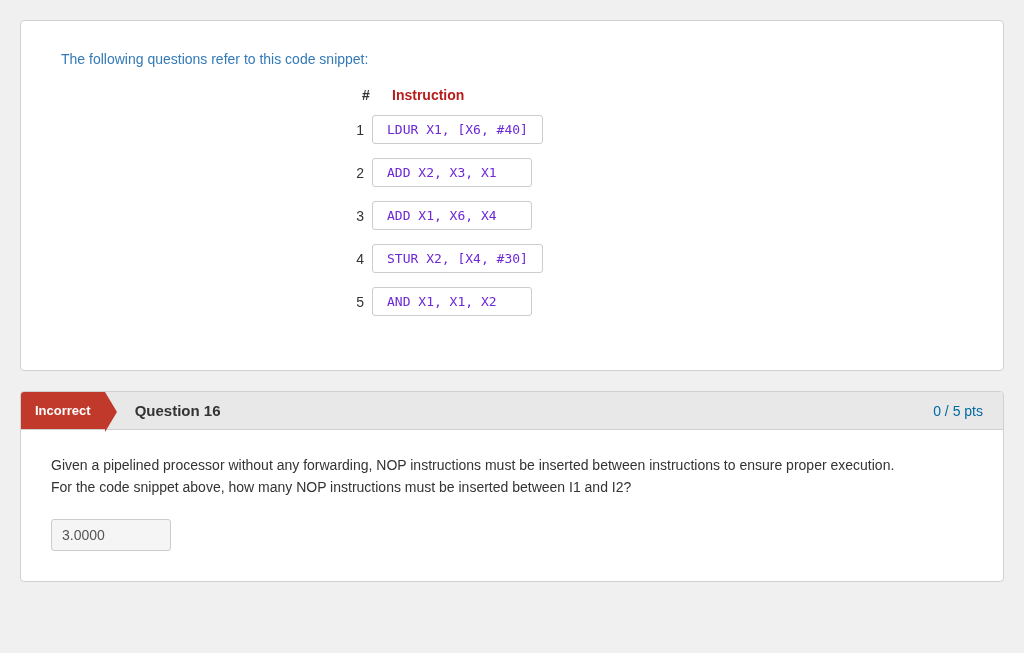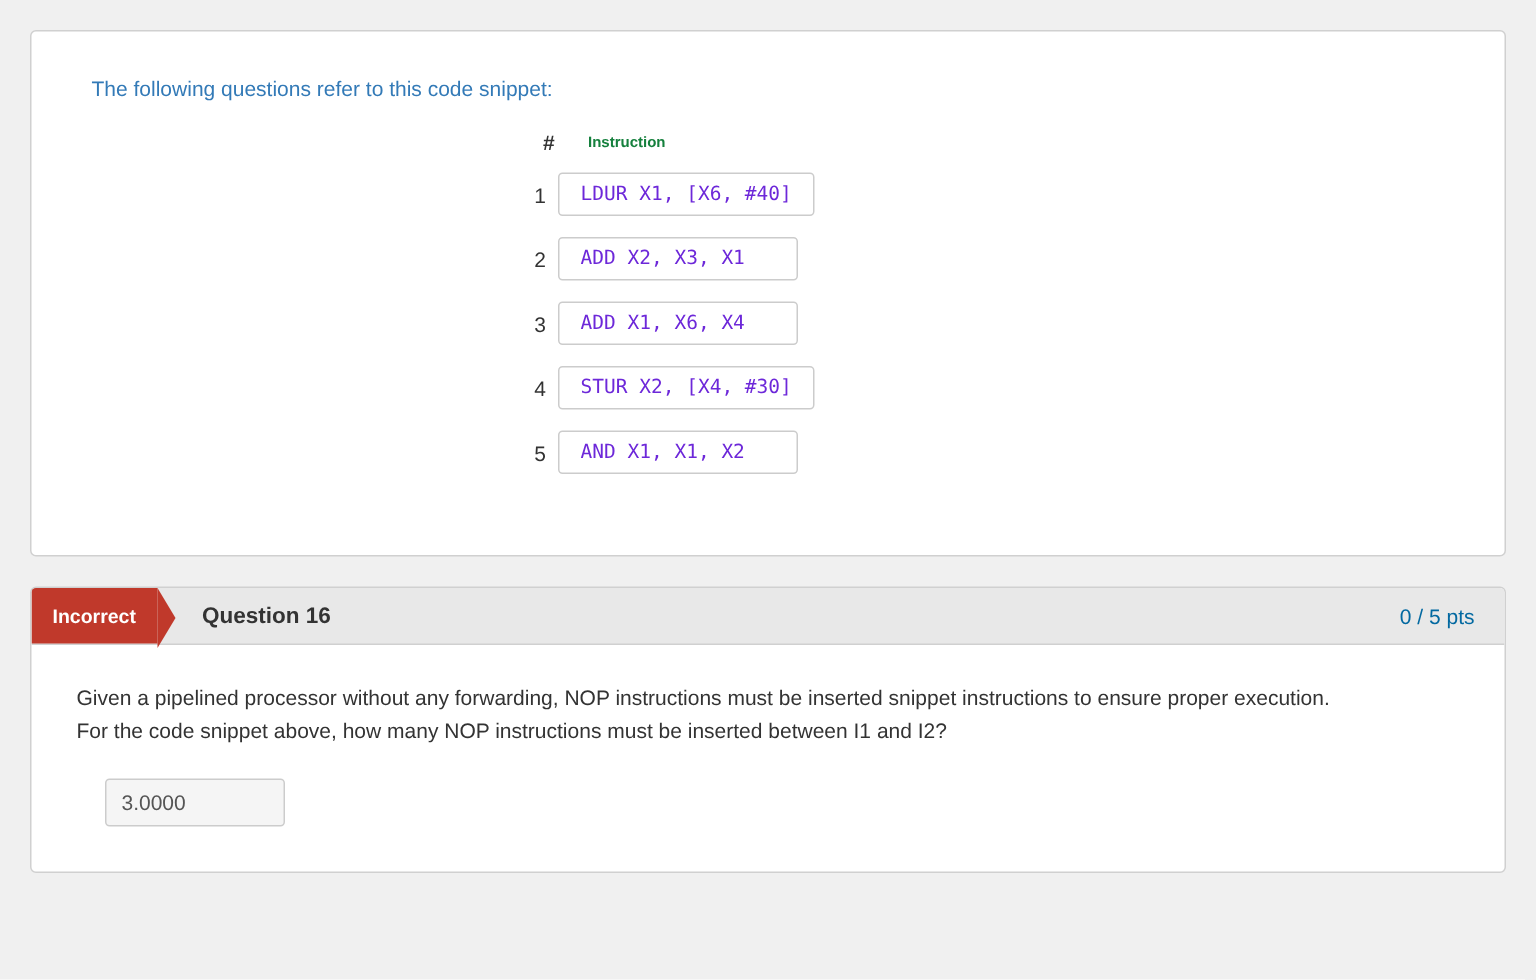--- a/index.html
+++ b/index.html
@@ -50,22 +50,22 @@
 
     .instruction-header .col-num {
       width: 30px;
       font-weight: bold;
       font-size: 14px;
       color: #333;
     }
 
     .instruction-header .col-inst {
       font-weight: bold;
-      font-size: 10px;
-      color: #15803d;
+      font-size: 14px;
+      color: #b91c1c;
     }
 
     .instruction-row {
       display: flex;
       align-items: center;
       margin-bottom: 14px;
     }
 
     .instruction-row .row-num {
       width: 30px;
@@ -160,21 +160,20 @@
     }
 
     .answer-input {
       background: #f5f5f5;
       border: 1px solid #ccc;
       border-radius: 3px;
       padding: 7px 10px;
       font-size: 14px;
       color: #555;
       width: 120px;
-      margin-left: 19px;
     }
   </style>
 </head>
 <body>
 
 <div class="page-container">
 
   <div class="code-snippet-card">
     <p class="card-intro">The following questions refer to this code snippet:</p>
 
@@ -215,20 +214,20 @@
     <div class="question-header">
       <div class="incorrect-badge">Incorrect</div>
       <div class="question-title-area">
         <span class="question-title">Question 16</span>
       </div>
       <div class="question-points">0 / 5 pts</div>
     </div>
 
     <div class="question-body">
       <p class="question-text">
-        <span>Given a pipelined processor without any forwarding, NOP instructions must be inserted snippet instructions to ensure proper execution.</span><br>
+        <span>Given a pipelined processor without any forwarding, NOP instructions must be inserted between instructions to ensure proper execution.</span><br>
         <span>For the code snippet above, how many NOP instructions must be inserted between I1 and I2?</span>
       </p>
       <input type="text" class="answer-input" readonly="" value="3.0000" style="">
     </div>
   </div>
 
 </div>
 
 </body></html>

